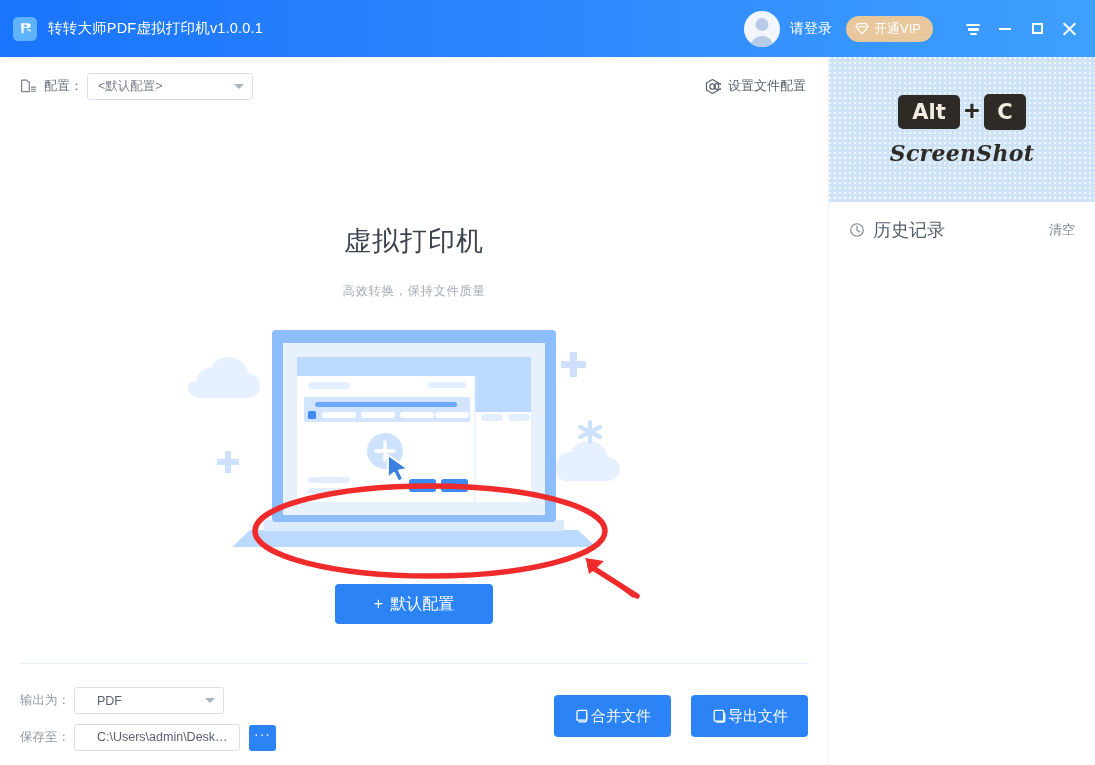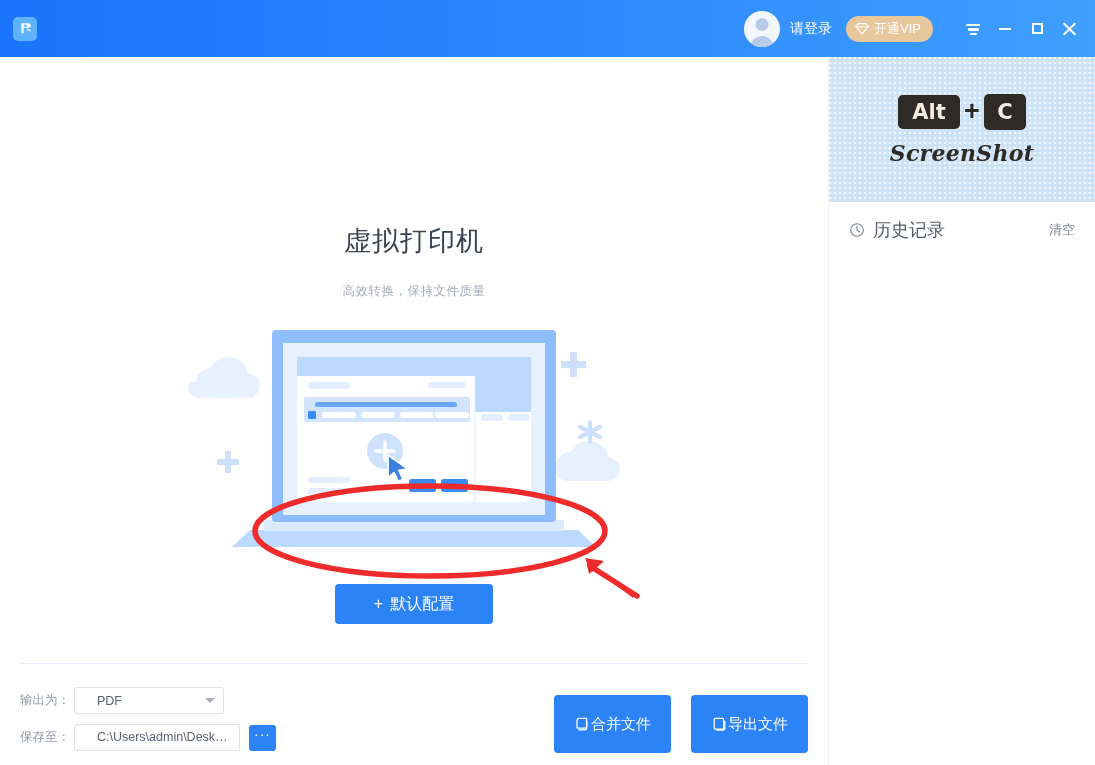--- a/index.html
+++ b/index.html
@@ -184,21 +184,21 @@
     display: flex; align-items: center; justify-content: center;
     font-size: 14px; letter-spacing: 1px; line-height: 8px;
     cursor: pointer; border: none; font-family: inherit;
     padding-bottom: 7px;
   }
   .action-btns {
     position: absolute; right: 20px; top: 31px;
     display: flex; gap: 20px;
   }
   .act {
-    width: 117px; height: 58px; border-radius: 4px;
+    width: 117px; height: 42px; border-radius: 4px;
     background: #2b83f6; color: #fff; font-size: 15px;
     display: flex; align-items: center; justify-content: center; 
     border: none; cursor: pointer; font-family: inherit;
   }
 
   
   .sidebar {
     position: absolute; left: 828px; top: 57px;
     width: 267px; height: 708px;
     background: #ffffff;
@@ -259,20 +259,21 @@
 <div id="app">
 
   <div class="titlebar">
     <div class="app-icon">
       <svg width="17" height="17" viewBox="0 0 17 17">
         <path d="M4 3.2h7.2c1.6 0 2.6 1 2.6 2.4 0 1.5-1.1 2.5-2.8 2.5H6.6v5.2H4.6z" fill="#ffffff" opacity="0.95"></path>
         <rect x="6.6" y="4.8" width="3.4" height="2" rx="1" fill="#5fb3fb"></rect>
         <path d="M10.5 9.6c1.4 0 2.4.5 3 1.4" stroke="#ffffff" stroke-width="1.2" fill="none" stroke-linecap="round"></path>
       </svg>
     </div>
+    <div class="app-title">转转大师PDF虚拟打印机v1.0.0.1</div>
 
     <div class="tb-right">
       <div class="avatar">
         <div class="head"></div>
         <div class="body"></div>
       </div>
       <div class="login-label">请登录</div>
 
       <div class="vip-btn">
         <svg class="diamond" width="14" height="13" viewBox="0 0 14 13">
@@ -298,20 +299,42 @@
         </div>
         <div class="wc">
           <div class="close-ico"></div>
         </div>
       </div>
     </div>
   </div>
 
   <div class="main">
 
+    <div class="config-bar">
+      <div class="cfg-left">
+        <svg width="17" height="17" viewBox="0 0 17 17">
+          <path d="M1.6 2.2h5.2l1.3 1.6h1.2v9.8H1.6z" fill="none" stroke="#7b828e" stroke-width="1.2" stroke-linejoin="round"></path>
+          <path d="M11.2 9.1h4.2M11.2 11.2h4.2M11.2 13.3h4.2" stroke="#7b828e" stroke-width="1.1" stroke-linecap="round"></path>
+        </svg>
+        <span class="cfg-label">配置：</span>
+        <div class="select">
+          <span class="val">&lt;默认配置&gt;</span>
+          <span class="caret"></span>
+        </div>
+      </div>
+
+      <div class="cfg-right">
+        <svg width="17" height="17" viewBox="0 0 18 18">
+          <path d="M9 1.4l3.1 1.8v3.6L9 8.6 5.9 6.8V3.2z" fill="none" stroke="#5b6371" stroke-width="1.25" transform="rotate(90 9 9) translate(0 -3.6) scale(1 1.28)"></path>
+          <polygon points="9,1.6 15.4,5.3 15.4,12.7 9,16.4 2.6,12.7 2.6,5.3" fill="none" stroke="#5b6371" stroke-width="1.3" stroke-linejoin="round"></polygon>
+          <circle cx="9" cy="9" r="2.9" fill="none" stroke="#5b6371" stroke-width="1.3"></circle>
+        </svg>
+        <span>设置文件配置</span>
+      </div>
+    </div>
 
     <div class="hero">
       <div class="hero-title">虚拟打印机</div>
       <div class="hero-sub">高效转换，保持文件质量</div>
 
       <div class="illus">
         <svg width="460" height="235" viewBox="0 0 460 235">
 
           <g fill="#e6f0fe">
             <path d="M10 62c0-8 7-14 15-14 3-7 10-11 18-11 10 0 18 7 19 16 7 1 12 6 12 13 0 7-6 12-13 12H13c-6 0-11-5-11-11 0-2 1-4 3-5z" transform="translate(2,-4)"></path>

